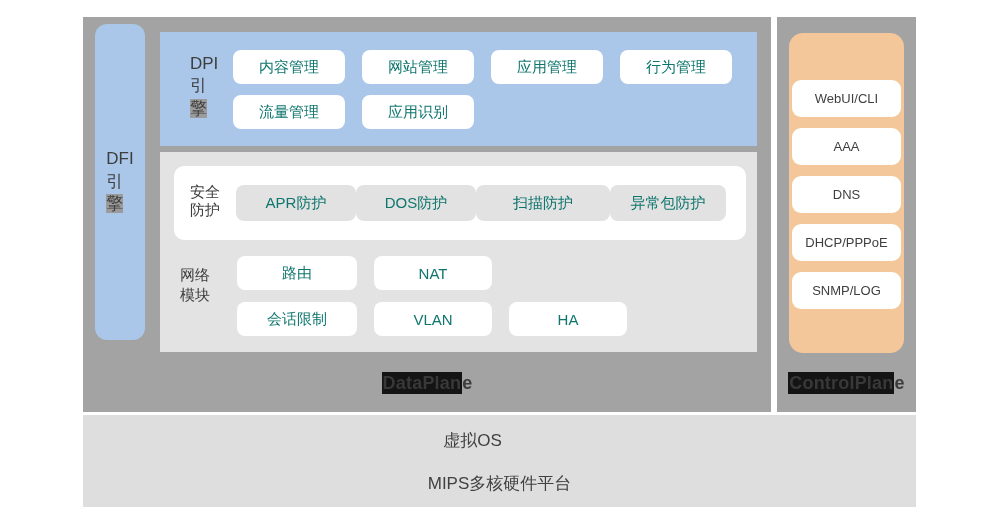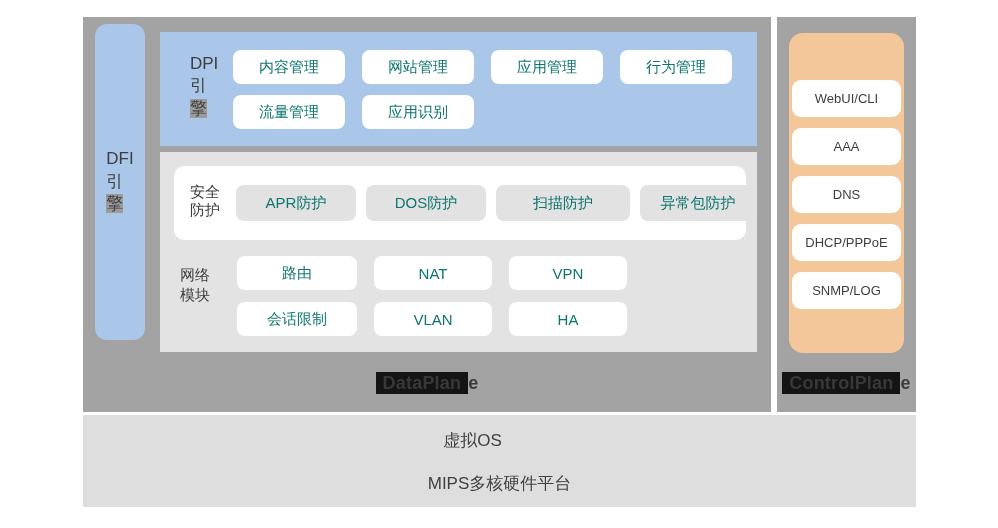--- a/index.html
+++ b/index.html
@@ -29,32 +29,32 @@
   .btn-white { background:#ffffff; }
   .btn-gray  { background:#e2e2e2; }
   .w112 { width:112px; }
 
   
   .inner-panel { position:absolute; left:77px; top:135px; width:597px; height:200px; background:#e3e3e3; }
 
   .security-box { position:absolute; left:14px; top:14px; width:572px; height:74px;
                   background:#ffffff; border-radius:10px; }
   .security-label { position:absolute; left:16px; top:17px; font-size:15px; color:#3e3e3e; line-height:1.22; }
-  .security-btns  { position:absolute; left:62px; top:19px; display:flex; gap:10px; }
+  .security-btns  { position:absolute; left:62px; top:19px; display:flex; }
   .security-btns .btn { height:36px; }
   .w120 { width:120px; } .w110 { width:134px; } .w116 { width:116px; } .w118 { width:118px; }
 
   .network-label { position:absolute; left:20px; top:113px; font-size:15px; color:#3e3e3e; line-height:1.35; }
   .network-rows  { position:absolute; left:77px; top:104px; }
   .network-rows .btn-row { margin-bottom:12px; }
 
   
   .plane-caption { position:absolute; left:0; right:0; bottom:18px; text-align:center;
                    font-size:18px; font-weight:bold; color:#3c3c3c; letter-spacing:0.2px; }
-  .hl-black { background:#141414; color:#383838; padding:1px 7px; }
+  .hl-black { background:#141414; color:#383838; padding:1px 1px; }
 
   
   .orange-panel { position:absolute; left:12px; top:16px; width:115px; height:320px;
                   background:#f3c79a; border-radius:14px; }
   .cp-btns { position:absolute; left:3px; right:3px; top:47px; display:flex; flex-direction:column; gap:11px; }
   .cp-btn  { height:37px; background:#ffffff; border-radius:9px;
              display:flex; align-items:center; justify-content:center;
              font-size:13px; color:#3e3e3e; }
 
   
@@ -114,21 +114,20 @@
       </div>
 
       <div class="network-label">
         <div>网络</div>
         <div>模块</div>
       </div>
       <div class="network-rows">
         <div class="btn-row">
           <div class="btn btn-white w120">路由</div>
           <div class="btn btn-white w118">NAT</div>
-          <div class="btn btn-white w118">VPN</div>
         </div>
         <div class="btn-row">
           <div class="btn btn-white w120">会话限制</div>
           <div class="btn btn-white w118">VLAN</div>
           <div class="btn btn-white w118">HA</div>
         </div>
       </div>
     </div>
 
     <div class="plane-caption"><span class="hl-black">DataPlan</span><span>e</span></div>

